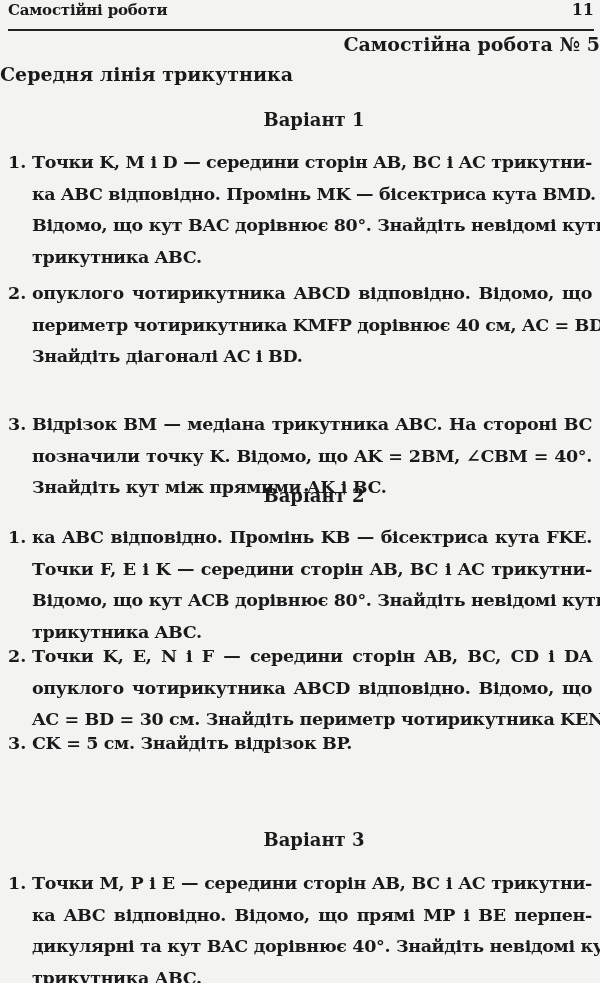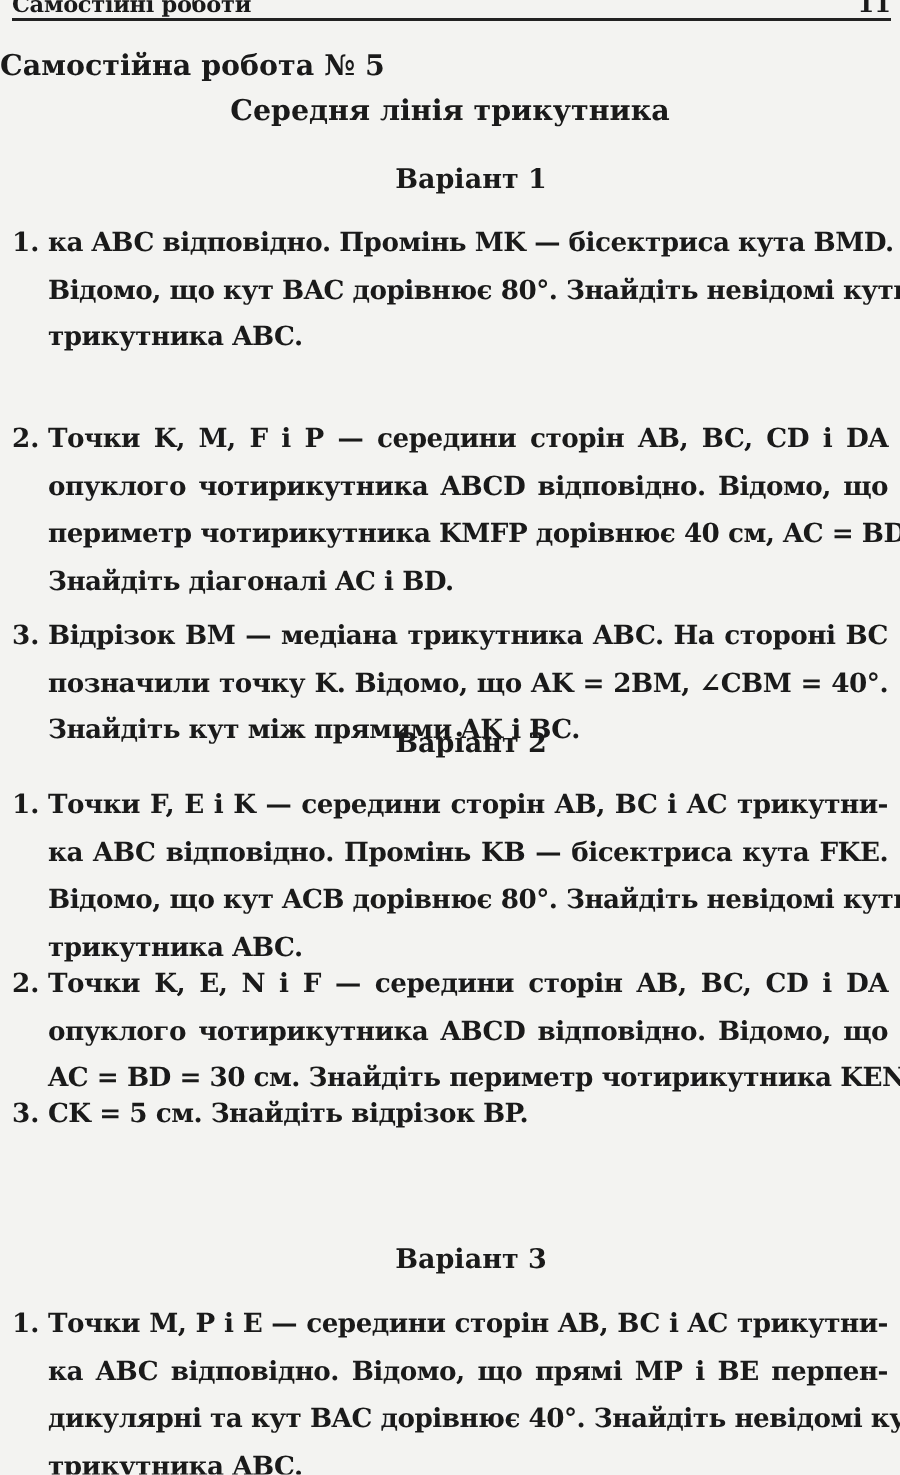--- a/index.html
+++ b/index.html
@@ -4,33 +4,33 @@
 <style>
   html, body { margin:0; padding:0; }
   body {
     width:600px; height:983px; overflow:hidden;
     background:#f3f3f1;
     color:#1a1a1a;
     font-family:"DejaVu Serif", "Liberation Serif", serif;
     position:relative;
   }
   .header {
-    position:absolute; left:8px; right:6px; top:0; height:14px;
+    position:absolute; left:8px; right:6px; top:0; height:31px;
     border-bottom:2px solid #222;
     display:flex; justify-content:space-between; align-items:flex-end;
-    padding-bottom:0; box-sizing:border-box;
+    padding-bottom:10px; box-sizing:border-box;
   }
   .header .section { font-size:15px; font-weight:bold; letter-spacing:-0.2px; }
   .header .pageno { font-size:16px; font-weight:bold; }
   .title1 {
-    position:absolute; left:0; right:0; top:33px; text-align:left;
+    position:absolute; left:0; right:0; top:33px; text-align:right;
     font-size:19px; font-weight:bold;
   }
   .title2 {
-    position:absolute; left:0; right:0; top:63px; text-align:center;
+    position:absolute; left:0; right:0; top:63px; text-align:left;
     font-size:19px; font-weight:bold;
   }
   .variant {
     position:absolute; left:0; right:0; text-align:center;
     font-size:18px; font-weight:bold;margin-left:28px;
   }
   .problem { position:absolute; left:8px; right:8px; }
   .problem .num {
     position:absolute; left:0; top:0;
     font-size:17.5px; font-weight:bold;
@@ -52,46 +52,46 @@
   <span class="pageno">11</span>
 </div>
 
 <div class="title1">Самостійна робота № 5</div>
 <div class="title2">Середня лінія трикутника</div>
 
 <div class="variant" style="top:109px">Варіант 1</div>
 
 <div class="problem" style="top:147px">
   <span class="num">1.</span>
+  <span class="line">Точки K, M і D — середини сторін AB, BC і AC трикутни-</span>
   <span class="line">ка ABC відповідно. Промінь MK — бісектриса кута BMD.</span>
   <span class="line">Відомо, що кут BAC дорівнює 80°. Знайдіть невідомі кути</span>
   <span class="line last">трикутника ABC.</span>
 </div>
 
 <div class="problem" style="top:278px">
   <span class="num">2.</span>
-  <span class="line">Точки K, M, F і P — середини сторін AB, BC, CD і DA</span>
   <span class="line">опуклого чотирикутника ABCD відповідно. Відомо, що</span>
   <span class="line">периметр чотирикутника KMFP дорівнює 40 см, AC = BD.</span>
   <span class="line last">Знайдіть діагоналі AC і BD.</span>
 </div>
 
 <div class="problem" style="top:409px">
   <span class="num">3.</span>
   <span class="line">Відрізок BM — медіана трикутника ABC. На стороні BC</span>
   <span class="line">позначили точку K. Відомо, що AK = 2BM, ∠CBM = 40°.</span>
   <span class="line last">Знайдіть кут між прямими AK і BC.</span>
 </div>
 
 <div class="variant" style="top:485px">Варіант 2</div>
 
 <div class="problem" style="top:522px">
   <span class="num">1.</span>
+  <span class="line">ка ABC відповідно. Промінь KB — бісектриса кута FKE.</span>
   <span class="line">Точки F, E і K — середини сторін AB, BC і AC трикутни-</span>
-  <span class="line">ка ABC відповідно. Промінь KB — бісектриса кута FKE.</span>
   <span class="line">Відомо, що кут ACB дорівнює 80°. Знайдіть невідомі кути</span>
   <span class="line last">трикутника ABC.</span>
 </div>
 
 <div class="problem" style="top:641px">
   <span class="num">2.</span>
   <span class="line">Точки K, E, N і F — середини сторін AB, BC, CD і DA</span>
   <span class="line">опуклого чотирикутника ABCD відповідно. Відомо, що</span>
   <span class="line last">AC = BD = 30 см. Знайдіть периметр чотирикутника KENF.</span>
 </div>

